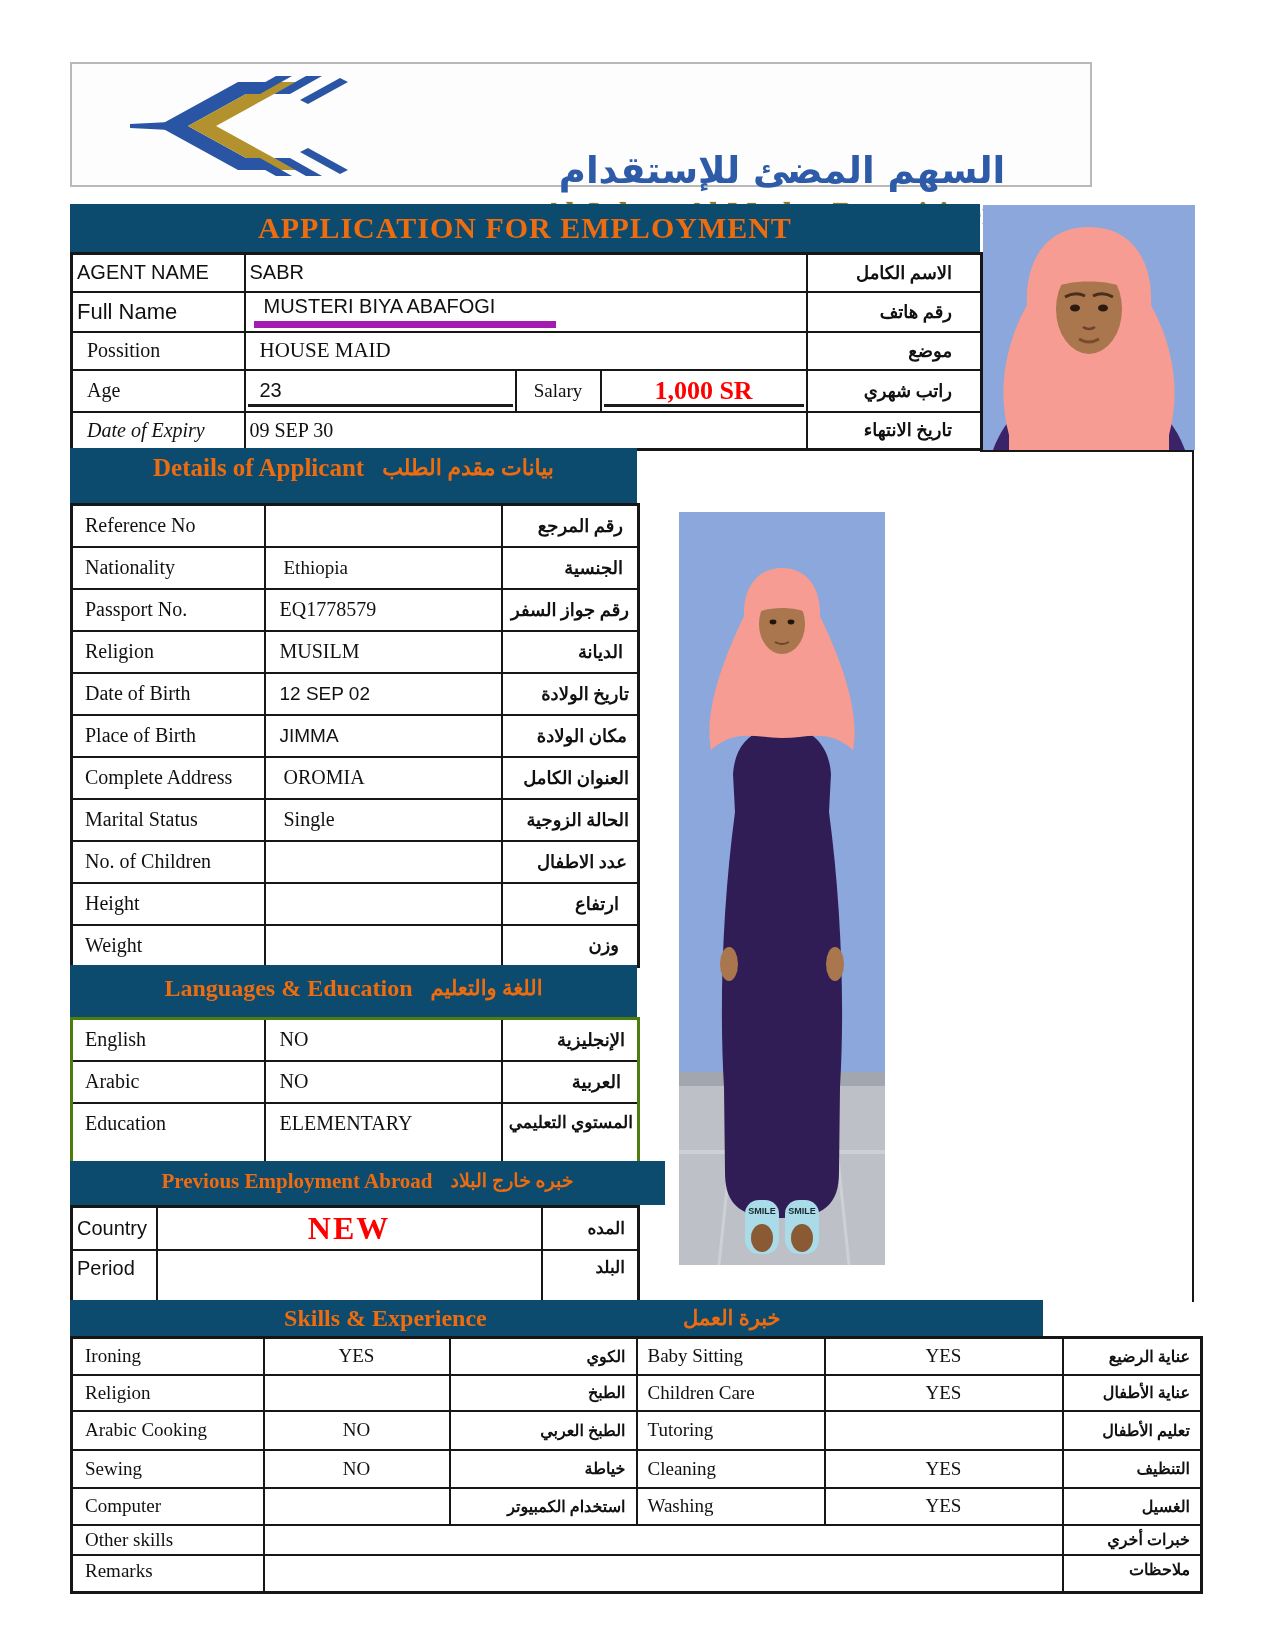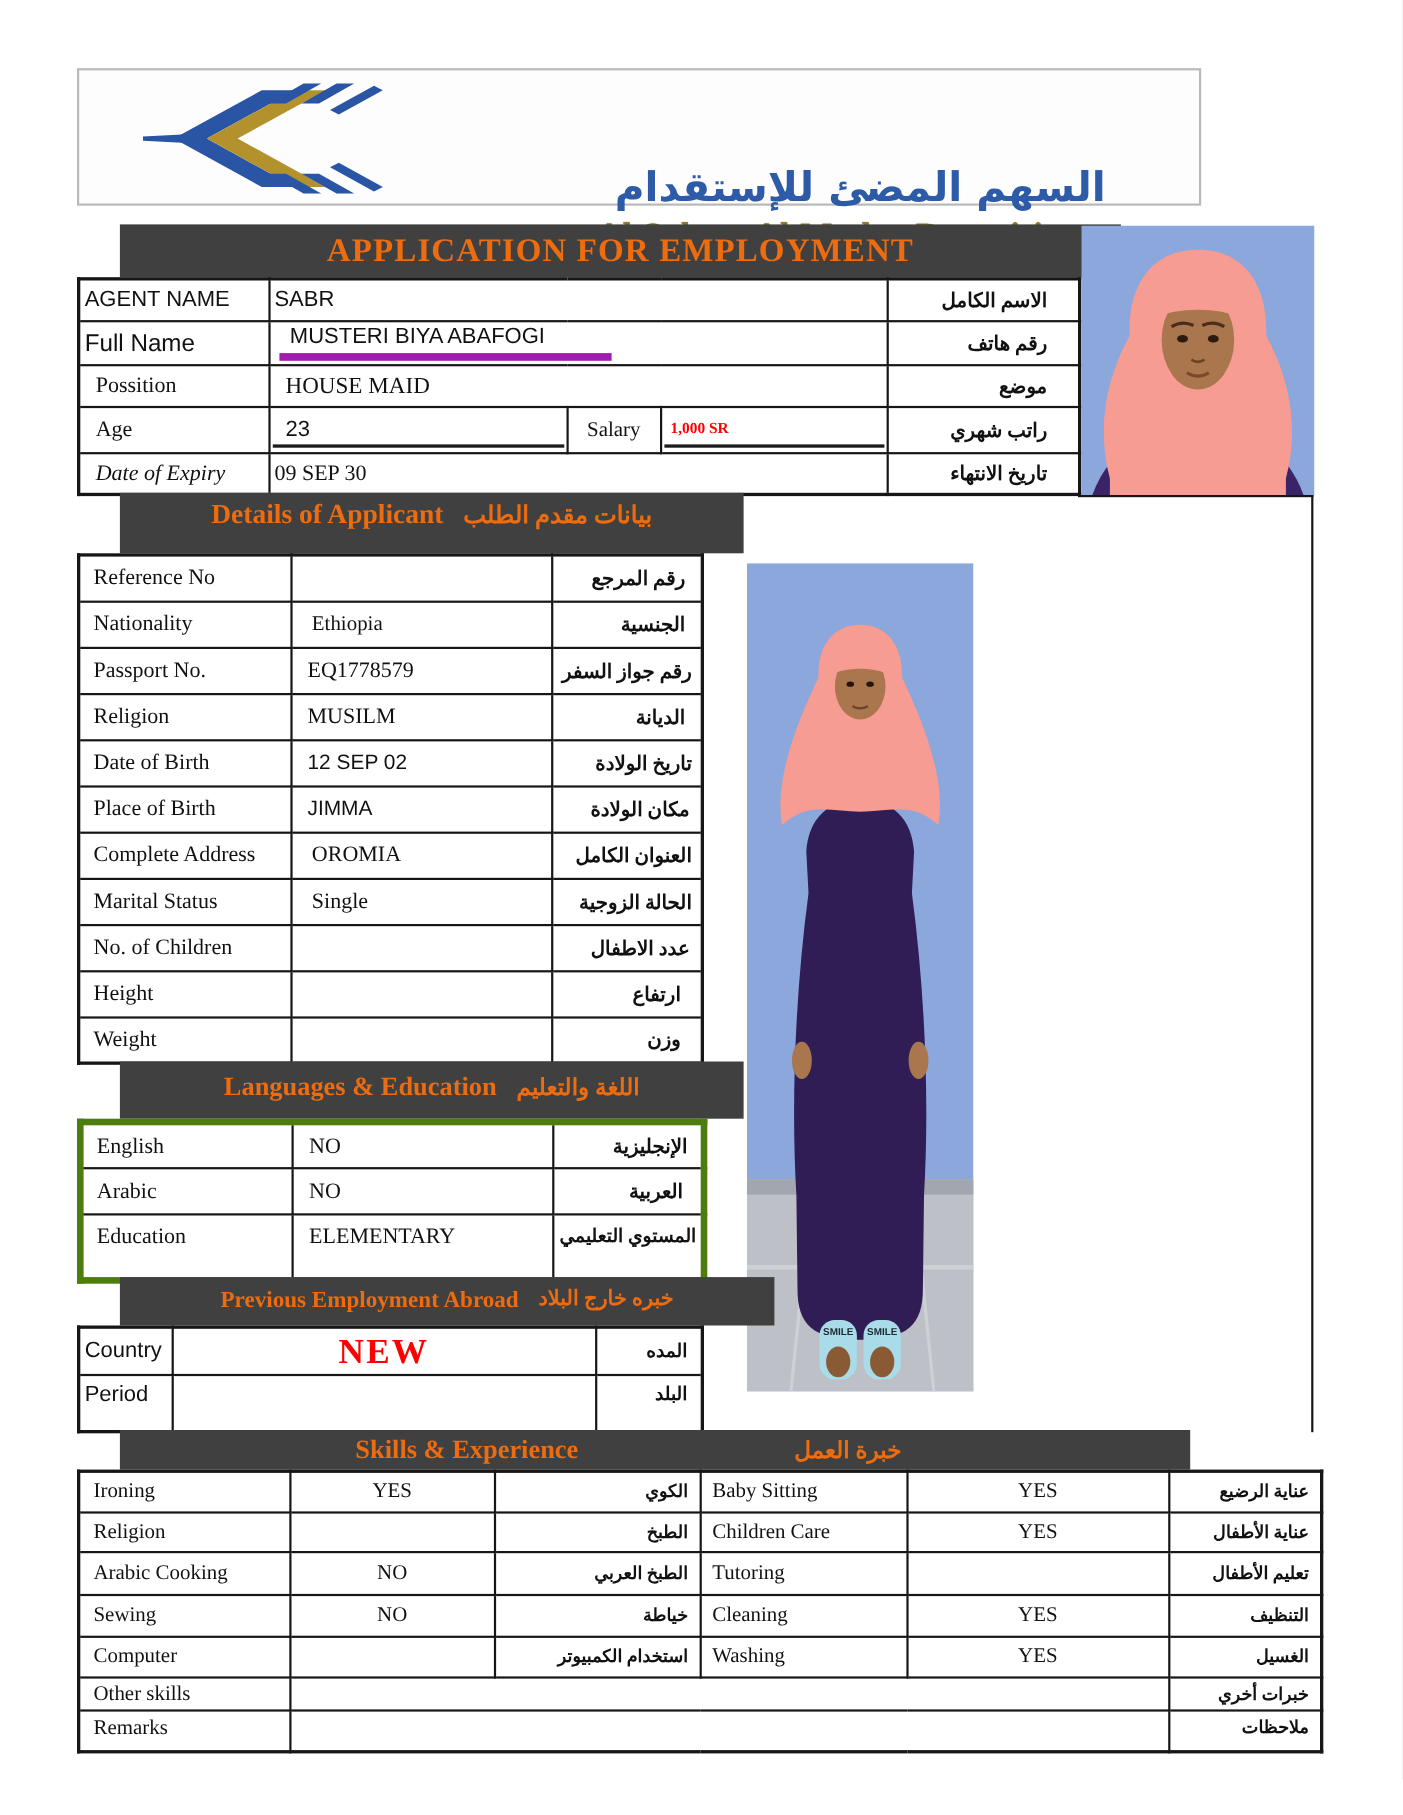--- a/index.html
+++ b/index.html
@@ -9,21 +9,21 @@
 
   
   .logo-box{left:70px;top:62px;width:1018px;height:121px;border:2px solid #b9b9b9;background:#fdfdfd;}
   .logo-art{left:88px;top:72px;width:280px;height:104px;}
   .logo-ar{left:360px;top:84px;width:700px;height:46px;font-weight:bold;font-size:37px;line-height:46px;
            color:#2e5ba8;text-align:center;direction:rtl;font-family:"DejaVu Sans", sans-serif;}
   .logo-en{left:350px;top:130px;width:710px;height:40px;font-weight:bold;font-size:31px;line-height:40px;
            color:#8e7a20;text-align:center;letter-spacing:1px;text-shadow:0 0 1px #5c501a;}
 
   
-  .banner{background:#404040;color:#ed6c0f;font-weight:bold;margin-left:39px;}
+  .banner{background:#0c4a6e;color:#ed6c0f;font-weight:bold;}
   .top-banner{left:70px;top:204px;width:910px;height:48px;font-size:30px;line-height:48px;text-align:center;letter-spacing:1px;}
   .details-banner{left:70px;top:448px;width:567px;height:55px;}
   .lang-banner{left:70px;top:965px;width:567px;height:52px;}
   .prev-banner{left:70px;top:1161px;width:595px;height:44px;}
   .banner-pair{display:flex;justify-content:center;align-items:flex-start;gap:18px;}
   .details-banner .en{font-size:25px;line-height:40px;}
   .details-banner .ar2{font-size:22px;line-height:40px;text-align:right;}
   .lang-banner .en{font-size:24px;line-height:46px;}
   .lang-banner .ar2{font-size:21px;line-height:46px;}
   .prev-banner .en{font-size:21px;line-height:40px;}
@@ -32,29 +32,29 @@
   .skills-banner{left:70px;top:1300px;width:973px;height:36px;}
   .skills-banner .en{position:absolute;left:22%;top:0;font-size:24px;line-height:36px;}
   .skills-banner .ar2{position:absolute;left:63%;top:0;font-size:21px;line-height:36px;}
 
   
   table{border-collapse:collapse;table-layout:fixed;}
   td{border:2px solid #161616;padding:0 8px;vertical-align:middle;overflow:hidden;white-space:nowrap;font-size:20px;}
   .t-top{left:70px;top:252px;width:910px;}
   .t-top{border:3px solid #161616;}
   .t-details{left:70px;top:503px;width:567px;border:3px solid #161616;}
-  .t-lang{left:70px;top:1017px;width:567px;border:6px solid #4d7c0f;}
+  .t-lang{left:70px;top:1017px;width:567px;border:3px solid #4d7c0f;}
   .t-prev{left:70px;top:1205px;width:567px;border:3px solid #161616;}
   .t-skills{left:70px;top:1336px;width:1130px;border:3px solid #161616;}
   .sans{font-family:"Liberation Sans", sans-serif;}
   .ar-cell{text-align:right;direction:rtl;font-weight:600;font-size:18px;padding-right:28px;}
   .ar-small{text-align:right;direction:rtl;font-weight:600;font-size:16px;padding-right:10px;}
   .val-center{text-align:center;}
   .red{color:#ff0000;font-weight:bold;}
-  .salary-val{font-size:14px;}
+  .salary-val{text-align:center;font-size:26px;}
   .new-val{text-align:center;font-size:32px;letter-spacing:2px;}
   .name-uline{display:inline-block;min-width:288px;border-bottom:7px solid #a21caf;padding:0 4px 3px 10px;}
   .cell-thickline{position:relative;}
   .cell-thickline::after{content:"";position:absolute;left:2px;right:2px;bottom:4px;border-bottom:3px solid #1c1c1c;}
 
   
   .right-panel{left:980px;top:450px;width:212px;height:850px;border-top:2px solid #161616;border-right:2px solid #161616;background:#fff;}
   .headshot{left:983px;top:205px;width:212px;height:245px;}
   .fullbody{left:679px;top:512px;width:206px;height:753px;}
 </style>

